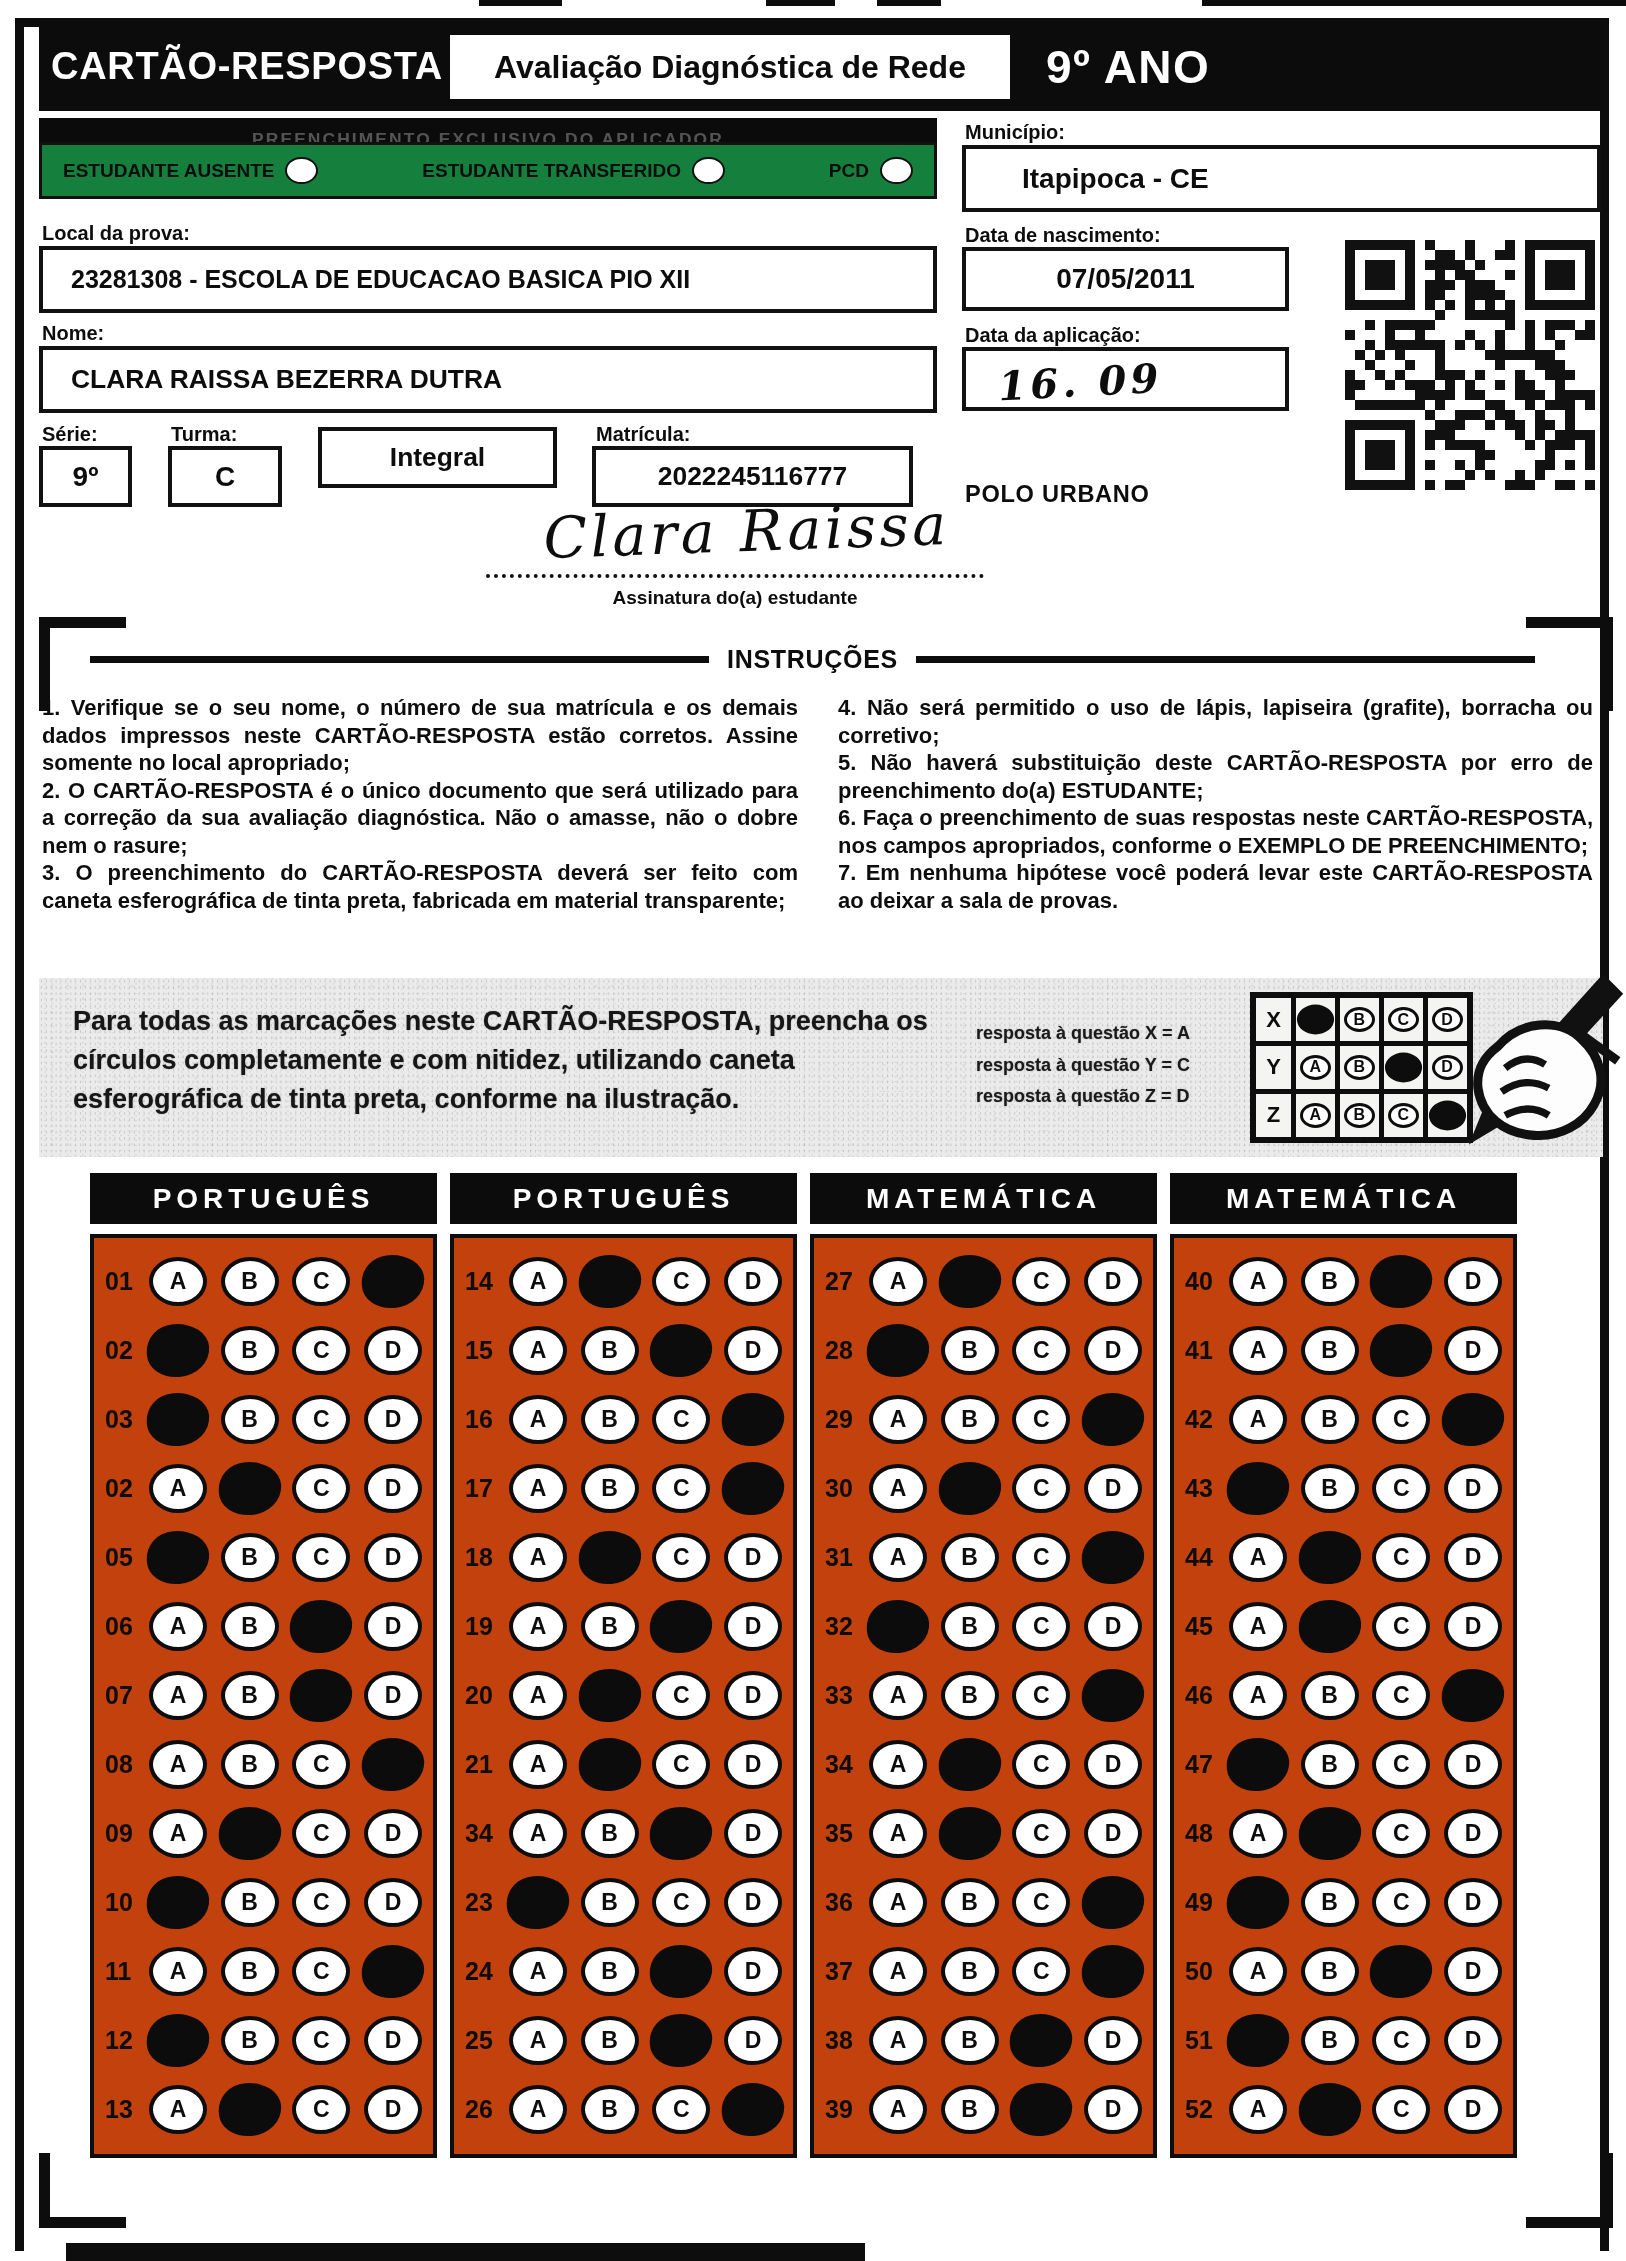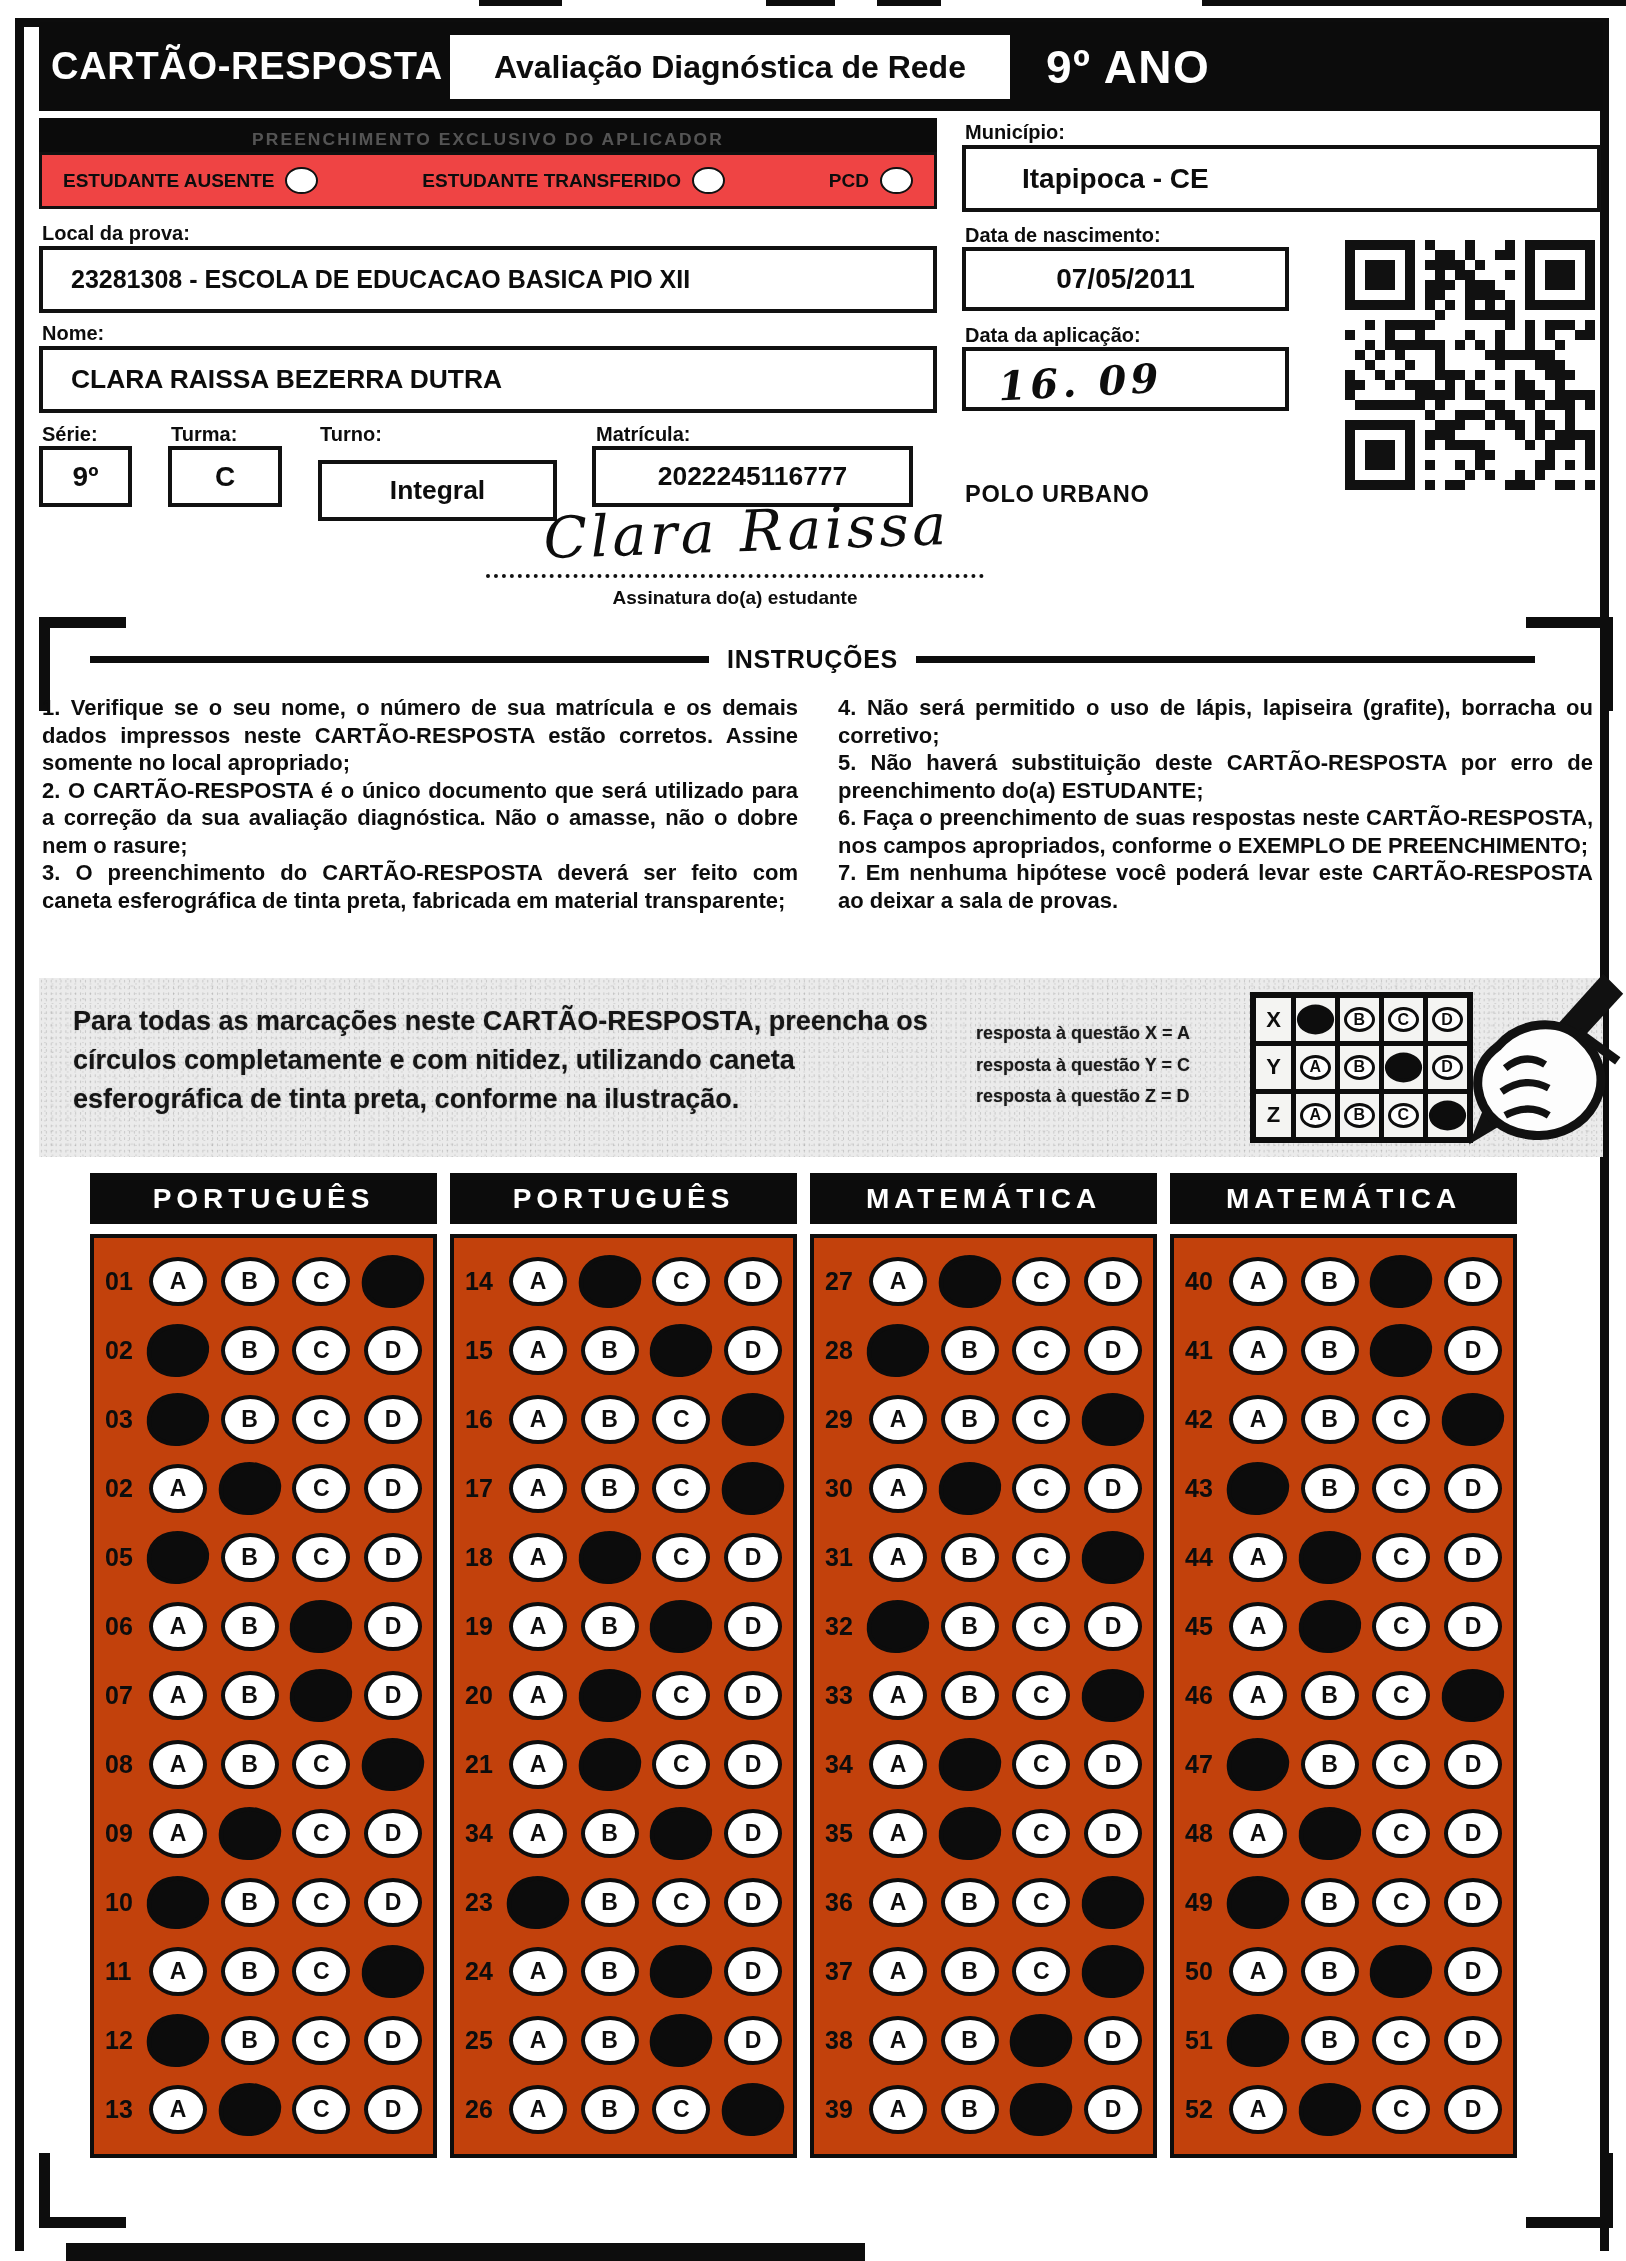--- a/index.html
+++ b/index.html
@@ -12,35 +12,35 @@
   #art1{left:479px;width:83px}#art2{left:766px;width:69px}#art3{left:877px;width:64px}#art4{left:1202px;width:425px}
   
   #hdr-strip{left:39px;top:22px;width:1564px;height:89px;background:#0c0c0c;}
   #hdr-title{left:49px;top:22px;width:396px;height:89px;display:flex;align-items:center;justify-content:center;color:#fff;font-size:38px;font-weight:700;letter-spacing:0.7px;}
   #hdr-exam{left:450px;top:35px;width:560px;height:64px;background:#fff;display:flex;align-items:center;justify-content:center;font-size:32px;font-weight:700;}
   #hdr-grade{left:1046px;top:22px;height:89px;display:flex;align-items:center;color:#fff;font-size:46px;font-weight:700;letter-spacing:1.4px;}
   
   #aplicador-bar{left:39px;top:118px;width:898px;height:42px;background:#0b0b0b;display:flex;align-items:center;justify-content:center;}
   #aplicador-bar span{color:rgba(255,255,255,0.30);font-size:17.4px;font-weight:700;letter-spacing:2.1px;}
   
-  #status-box{left:39px;top:152px;width:898px;height:57px;background:#ef4444;border:3.5px solid #111;display:flex;align-items:center;justify-content:space-between;padding:0 21px;box-sizing:border-box;text-align:right;}
+  #status-box{left:39px;top:142px;width:898px;height:57px;background:#15803d;border:3.5px solid #111;display:flex;align-items:center;justify-content:space-between;padding:0 21px;box-sizing:border-box;text-align:right;}
   .status-item{display:flex;align-items:center;}
   .status-label{font-size:19px;font-weight:600;}
   .status-circle{width:29px;height:23.6px;border:2.8px solid #111;border-radius:50%;margin-left:11px;background:#fff;}
   
   .flabel{font-size:20px;font-weight:700;}
   .fbox{border:4.2px solid #111;background:#fff;display:flex;align-items:center;box-sizing:border-box;font-weight:700;}
   #local-label{left:42px;top:222px}
   #local-box{left:39px;top:246px;width:898px;height:67px;padding-left:28px;font-size:25px;}
   #nome-label{left:42px;top:322px}
   #nome-box{left:39px;top:346px;width:898px;height:67px;padding-left:28px;font-size:26.4px;}
   #serie-label{left:42px;top:423px}#turma-label{left:171px;top:423px}#turno-label{left:320px;top:423px}#matricula-label{left:596px;top:423px}
   #serie-box{left:39px;top:446px;width:93px;height:61px;justify-content:center;font-size:28px;}
   #turma-box{left:168px;top:446px;width:114px;height:61px;justify-content:center;font-size:28px;}
-  #turno-box{left:318px;top:460px;width:239px;height:61px;justify-content:center;font-size:26.4px;}
+  #turno-box{left:318px;top:427px;width:239px;height:61px;justify-content:center;font-size:26.4px;}
   #matricula-box{left:592px;top:446px;width:321px;height:61px;justify-content:center;font-size:26.4px;}
   #municipio-label{left:965px;top:121px}
   #municipio-box{left:962px;top:145px;width:639px;height:67px;padding-left:56px;font-size:28px;}
   #nascimento-label{left:965px;top:224px}
   #nascimento-box{left:962px;top:247px;width:327px;height:64px;justify-content:center;font-size:28px;}
   #aplicacao-label{left:965px;top:324px}
   #aplicacao-box{left:962px;top:347px;width:327px;height:64px;padding-left:32px;}
   #aplicacao-value{font-family:"DejaVu Serif",serif;font-style:italic;font-size:40px;font-weight:700;transform:rotate(-3deg) translateY(2.1px);letter-spacing:4.2px;}
   #polo{left:965px;top:481px;font-size:23.6px;font-weight:700;letter-spacing:0.7px;}
   

